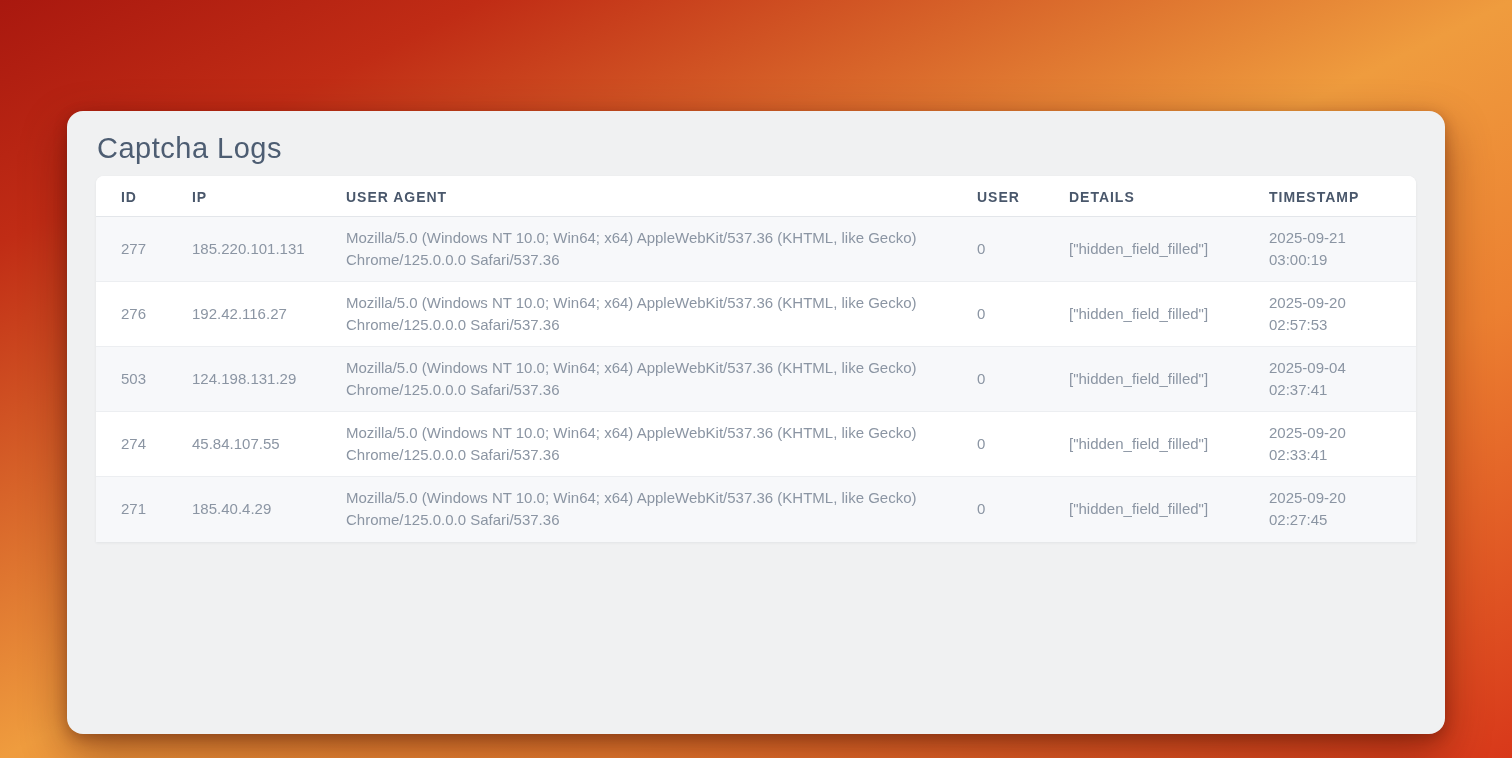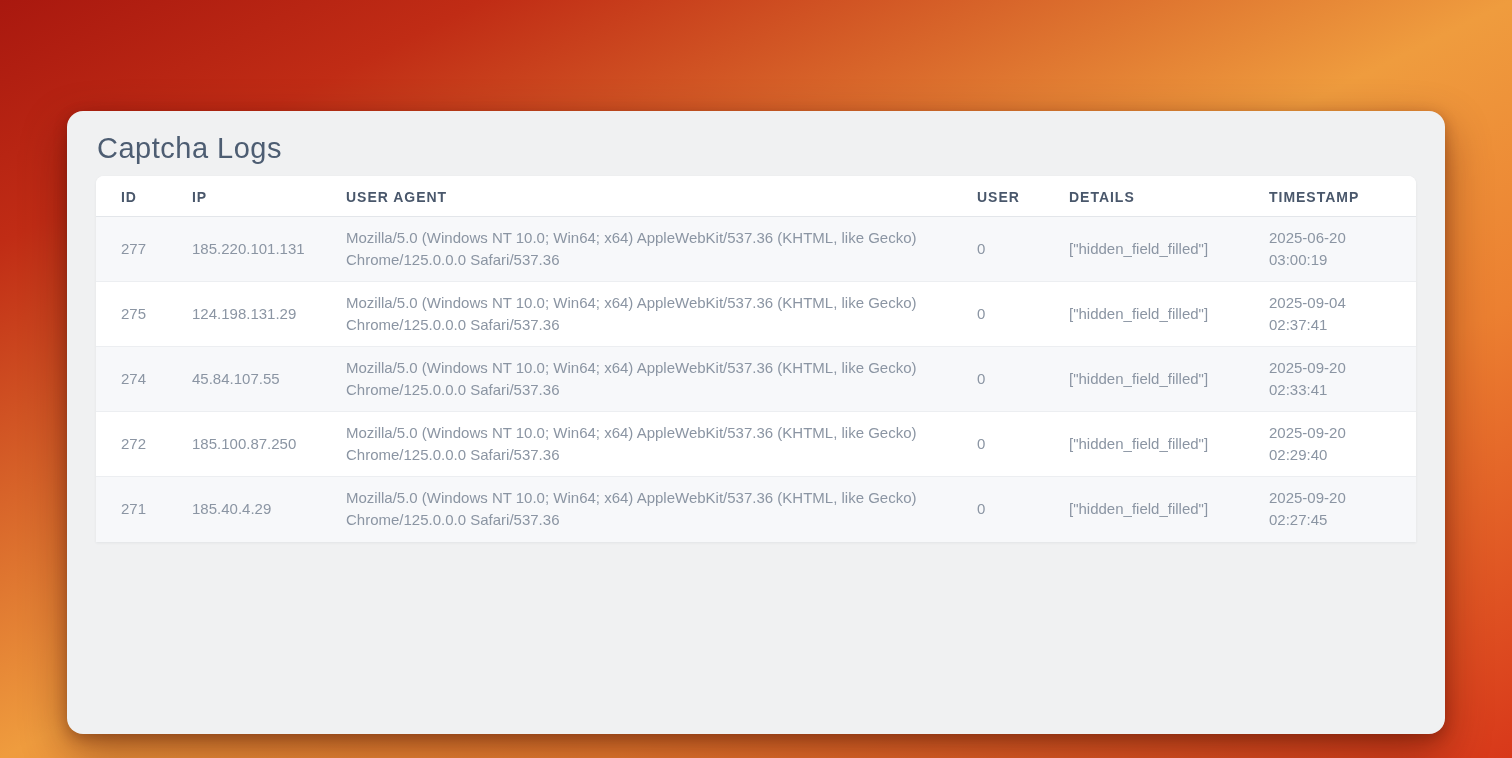--- a/index.html
+++ b/index.html
@@ -97,27 +97,37 @@
       </thead>
       <tbody id="logs-tbody">
 
   <tr>
     <td>277</td>
     <td>185.220.101.131</td>
     <td>Mozilla/5.0 (Windows NT 10.0; Win64; x64) AppleWebKit/537.36 (KHTML, like Gecko) Chrome/125.0.0.0 Safari/537.36</td>
     <td>0</td>
     <td>["hidden_field_filled"]</td>
     <td>
-              <div class="ts-text">2025-06-20 03:00:19</div>
+              <div class="ts-text">2025-09-21 03:00:19</div>
             </td>
   </tr>
 
+  <tr>
+    <td>276</td>
+    <td>192.42.116.27</td>
+    <td>Mozilla/5.0 (Windows NT 10.0; Win64; x64) AppleWebKit/537.36 (KHTML, like Gecko) Chrome/125.0.0.0 Safari/537.36</td>
+    <td>0</td>
+    <td>["hidden_field_filled"]</td>
+    <td>
+              <div class="ts-text">2025-09-20 02:57:53</div>
+            </td>
+  </tr>
 
   <tr>
-    <td>275</td>
+    <td>503</td>
     <td>124.198.131.29</td>
     <td>Mozilla/5.0 (Windows NT 10.0; Win64; x64) AppleWebKit/537.36 (KHTML, like Gecko) Chrome/125.0.0.0 Safari/537.36</td>
     <td>0</td>
     <td>["hidden_field_filled"]</td>
     <td>
               <div class="ts-text">2025-09-04 02:37:41</div>
             </td>
   </tr>
 
   <tr>
@@ -125,30 +135,20 @@
     <td>45.84.107.55</td>
     <td>Mozilla/5.0 (Windows NT 10.0; Win64; x64) AppleWebKit/537.36 (KHTML, like Gecko) Chrome/125.0.0.0 Safari/537.36</td>
     <td>0</td>
     <td>["hidden_field_filled"]</td>
     <td>
               <div class="ts-text">2025-09-20 02:33:41</div>
             </td>
   </tr>
 
 
-  <tr>
-    <td>272</td>
-    <td>185.100.87.250</td>
-    <td>Mozilla/5.0 (Windows NT 10.0; Win64; x64) AppleWebKit/537.36 (KHTML, like Gecko) Chrome/125.0.0.0 Safari/537.36</td>
-    <td>0</td>
-    <td>["hidden_field_filled"]</td>
-    <td>
-              <div class="ts-text">2025-09-20 02:29:40</div>
-            </td>
-  </tr>
 
   <tr>
     <td>271</td>
     <td>185.40.4.29</td>
     <td>Mozilla/5.0 (Windows NT 10.0; Win64; x64) AppleWebKit/537.36 (KHTML, like Gecko) Chrome/125.0.0.0 Safari/537.36</td>
     <td>0</td>
     <td>["hidden_field_filled"]</td>
     <td>
               <div class="ts-text">2025-09-20 02:27:45</div>
             </td>

